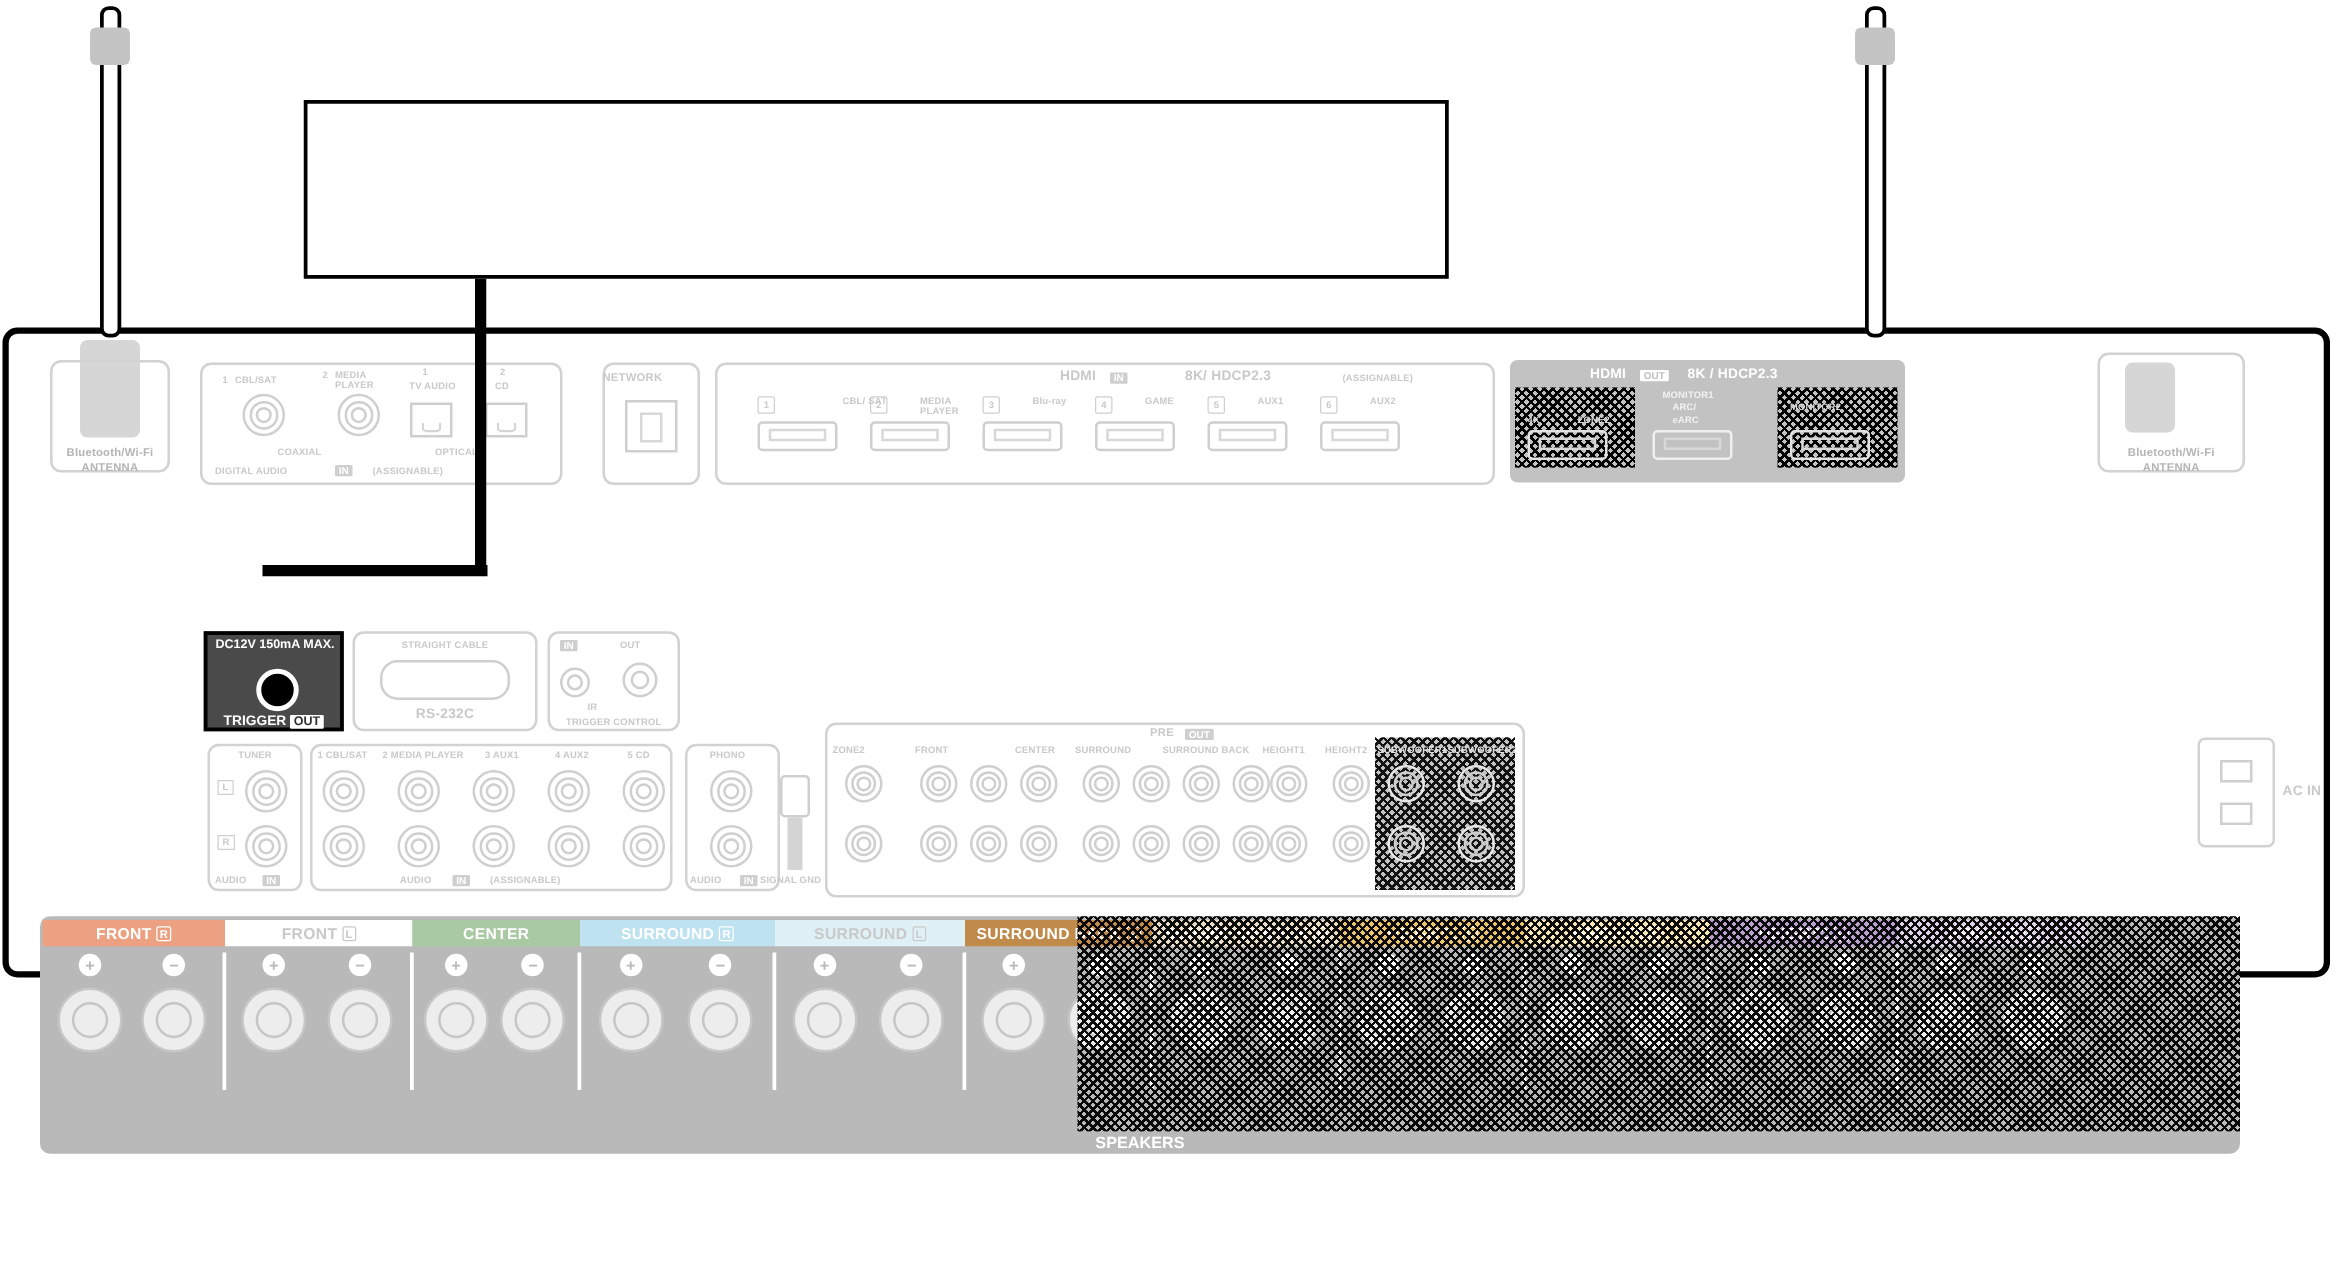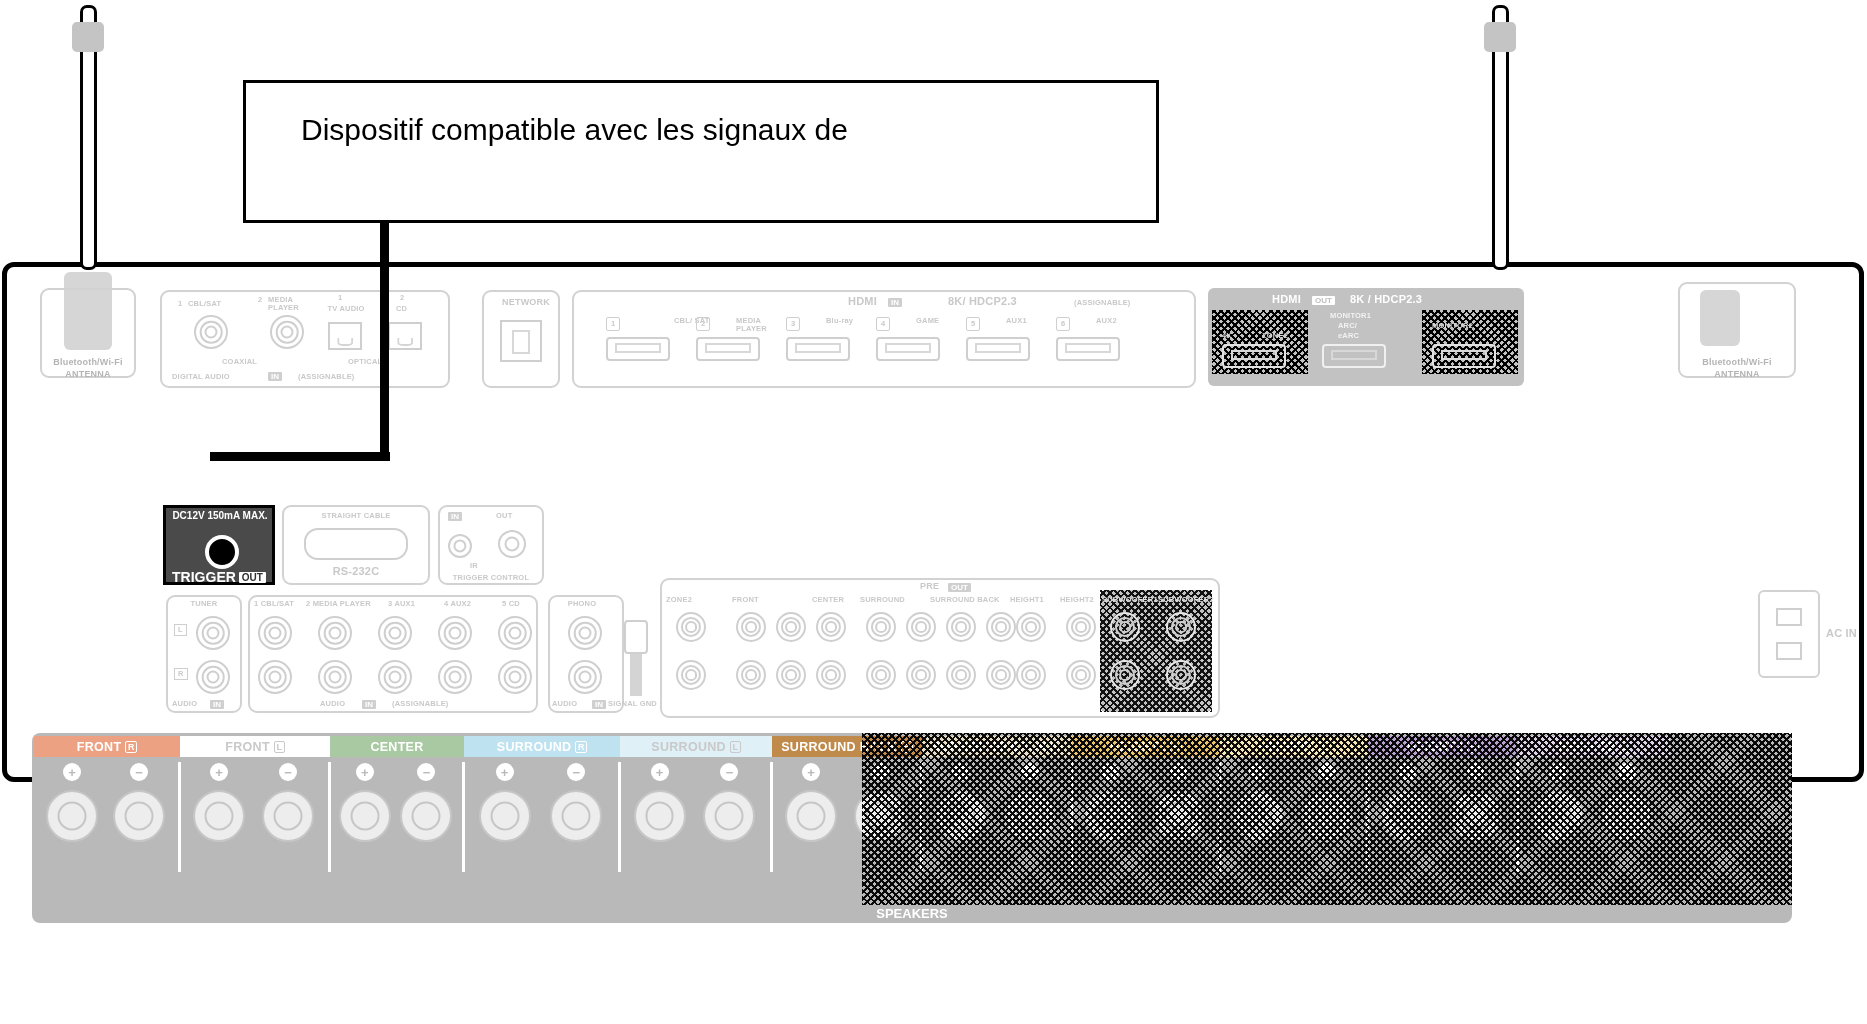--- a/index.html
+++ b/index.html
@@ -118,21 +118,21 @@
 <div class="lbl xs" style="left:396px;top:305px;">CD</div>
 <div class="optical" style="left:388px;top:322px;width:34px;height:28px;"></div>
 
 <div class="lbl xs" style="left:222px;top:358px;">COAXIAL</div>
 <div class="lbl xs" style="left:348px;top:358px;">OPTICAL</div>
 <div class="lbl xs" style="left:172px;top:373px;">DIGITAL AUDIO</div>
 <span class="invchip" style="position:absolute;left:268px;top:372px;">IN</span>
 <div class="lbl xs" style="left:298px;top:373px;">(ASSIGNABLE)</div>
 
 <div class="box" style="left:482px;top:290px;width:78px;height:98px;"></div>
-<div class="lbl sm" style="left:482px;top:298px;width:88px;text-align:center;">NETWORK</div>
+<div class="lbl sm" style="left:482px;top:298px;width:88px;text-align:left;">NETWORK</div>
 <div class="abs" style="left:500px;top:320px;width:42px;height:42px;border:2px solid #cfcfcf;box-sizing:border-box;"></div>
 <div class="abs" style="left:512px;top:330px;width:18px;height:24px;border:2px solid #d8d8d8;box-sizing:border-box;"></div>
 
 <div class="box" style="left:572px;top:290px;width:624px;height:98px;"></div>
 <div class="lbl md" style="left:848px;top:296px;">HDMI</div>
 <span class="invchip" style="position:absolute;left:888px;top:298px;">IN</span>
 <div class="lbl md" style="left:948px;top:296px;">8K/ HDCP2.3</div>
 <div class="lbl xs" style="left:1074px;top:299px;">(ASSIGNABLE)</div>
 
 <div class="lbl xs" style="left:606px;top:317px;border:1.5px solid #cfcfcf;padding:2px 4px;border-radius:2px;">1</div>
@@ -175,21 +175,21 @@
 <div class="hdmi" style="left:1322px;top:344px;width:64px;height:24px;border-color:#f0f0f0;"></div>
 
 <div class="hatch" style="left:1422px;top:310px;width:96px;height:64px;"></div>
 <div class="lbl xs" style="left:1432px;top:322px;color:#d8d8d8;z-index:5;">MONITOR2</div>
 <div class="hdmi" style="left:1432px;top:344px;width:64px;height:24px;z-index:5;border-color:#e2e2e2;"></div>
 
 <div class="abs" style="left:163px;top:505px;width:112px;height:80px;background:#4a4a4a;border:3px solid #000;box-sizing:border-box;z-index:30;"></div>
 <div class="abs" style="left:165px;top:510px;width:110px;text-align:center;color:#fff;font-size:10px;font-weight:bold;z-index:32;white-space:nowrap;">DC12V 150mA MAX.</div>
 <div class="abs" style="left:205px;top:535px;width:34px;height:34px;border-radius:50%;border:4px solid #fff;background:#000;box-sizing:border-box;z-index:32;"></div>
 <div class="abs" style="left:163px;top:568px;width:112px;height:18px;display:flex;align-items:center;justify-content:center;gap:3px;z-index:33;">
-  <span style="color:#fff;font-size:14px;font-weight:bold;">TRIGGER</span>
+  <span style="color:#fff;font-size:11px;font-weight:bold;">TRIGGER</span>
   <span class="invdark">OUT</span>
 </div>
 
 <div class="box" style="left:282px;top:505px;width:148px;height:80px;"></div>
 <div class="lbl xs" style="left:282px;top:512px;width:148px;text-align:center;">STRAIGHT CABLE</div>
 <div class="abs" style="left:304px;top:528px;width:104px;height:32px;border:2px solid #cfcfcf;border-radius:14px;box-sizing:border-box;"></div>
 <div class="lbl md" style="left:282px;top:566px;width:148px;text-align:center;">RS-232C</div>
 
 <div class="box" style="left:438px;top:505px;width:106px;height:80px;"></div>
 <span class="invchip" style="position:absolute;left:448px;top:512px;">IN</span>
@@ -413,15 +413,14 @@
     <div style="position: absolute; left: 1618.44px; top: 763px; width: 18px; height: 18px; border-radius: 50%; background: rgb(255, 255, 255); color: rgb(185, 185, 185); font-size: 13px; font-weight: bold; display: flex; align-items: center; justify-content: center; z-index: 7;">−</div>
     <div class="post" style="left: 1601.44px; top: 790px; width: 52px; height: 52px; z-index: 7;"></div>
   </div>
 
 <div class="hatch" style="left:862px;top:733px;width:930px;height:172px;opacity:.95;z-index:8;pointer-events:none;"></div>
 
 <div id="leadV"></div>
 <div id="leadH"></div>
 <div id="callout">
   <div class="txt">
-    <div>Dispositif compatible avec les signaux de</div>
   </div>
 </div>
 
 </body></html>

